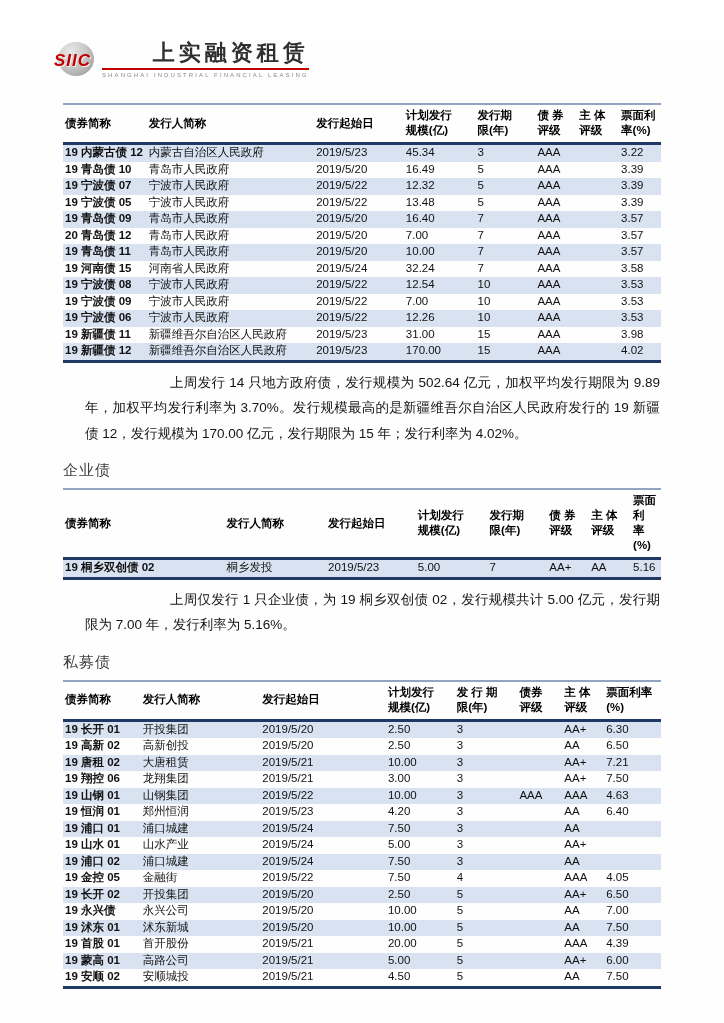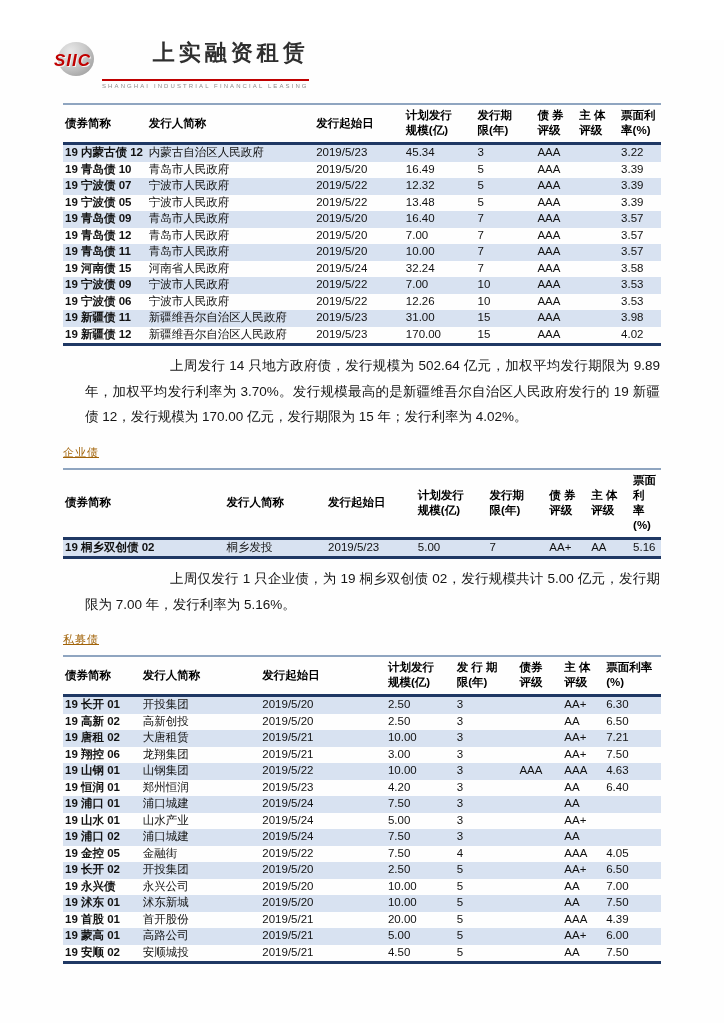--- a/index.html
+++ b/index.html
@@ -19,21 +19,21 @@
     position:relative; flex:0 0 auto; margin-top:2px;
   }
   .logo-mark .siic {
     position:absolute; left:-4px; top:9px;
     font-style:italic; font-weight:bold; font-size:17px; letter-spacing:1px;
     color:#c00000; text-shadow:1px 1px 0 #f3f3f3;
   }
   .logo-text { margin-left:8px; }
   .logo-cn {
     font-size:22px; letter-spacing:4px; color:#2f2f2f; font-weight:600;
-    border-bottom:2px solid #c00000; padding-bottom:13px; line-height:26px;
+    border-bottom:2px solid #c00000; padding-bottom:2px; line-height:26px;
   }
   .logo-en { font-size:6px; letter-spacing:2.1px; color:#8a8a8a; margin-top:2px; white-space:nowrap; }
 
   
   .tbl-wrap { margin:0 63px; }
   table {
     width:100%; border-collapse:collapse; table-layout:fixed;
     border-top:2px solid #8fa5c0; border-bottom:3px solid #1f3864;
     font-size:11.5px;
   }
@@ -64,23 +64,22 @@
   .priv-table col:nth-child(3){width:21%} .priv-table col:nth-child(4){width:11.5%}
   .priv-table col:nth-child(5){width:10.5%}.priv-table col:nth-child(6){width:7.5%}
   .priv-table col:nth-child(7){width:7%}  .priv-table col:nth-child(8){width:9.5%}
 
   
   .para {
     margin:7px 64px 0 85px; text-align:justify; text-indent:85px;
     font-size:13.5px; line-height:25.5px; color:#141414;
   }
   .section-title {
-    margin:15px 0 8px 63px; font-size:11px; font-weight:400; color:#a16207;
+    margin:15px 0 8px 63px; font-size:15px; font-weight:400; color:#404040;
     letter-spacing:1px;
-    text-decoration:underline;
   }
 </style>
 </head>
 <body>
 
 <div class="page">
 
   <div class="logo">
     <div class="logo-mark">
       <span class="siic">SIIC</span>
@@ -165,21 +164,21 @@
             <td>19 青岛债 09</td>
             <td>青岛市人民政府</td>
             <td>2019/5/20</td>
             <td>16.40</td>
             <td>7</td>
             <td>AAA</td>
             <td></td>
             <td>3.57</td>
           </tr>
           <tr>
-            <td>19 青岛债 12</td>
+            <td>20 青岛债 12</td>
             <td>青岛市人民政府</td>
             <td>2019/5/20</td>
             <td>7.00</td>
             <td>7</td>
             <td>AAA</td>
             <td></td>
             <td>3.57</td>
           </tr>
           <tr>
             <td>19 青岛债 11</td>
@@ -193,20 +192,30 @@
           </tr>
           <tr>
             <td>19 河南债 15</td>
             <td>河南省人民政府</td>
             <td>2019/5/24</td>
             <td>32.24</td>
             <td>7</td>
             <td>AAA</td>
             <td></td>
             <td>3.58</td>
+          </tr>
+          <tr>
+            <td>19 宁波债 08</td>
+            <td>宁波市人民政府</td>
+            <td>2019/5/22</td>
+            <td>12.54</td>
+            <td>10</td>
+            <td>AAA</td>
+            <td></td>
+            <td>3.53</td>
           </tr>
           <tr>
             <td>19 宁波债 09</td>
             <td>宁波市人民政府</td>
             <td>2019/5/22</td>
             <td>7.00</td>
             <td>10</td>
             <td>AAA</td>
             <td></td>
             <td>3.53</td>

